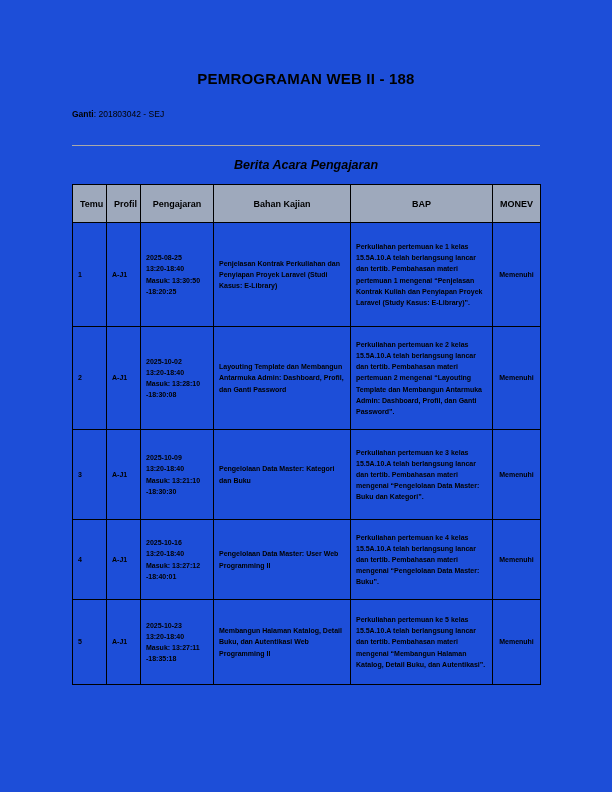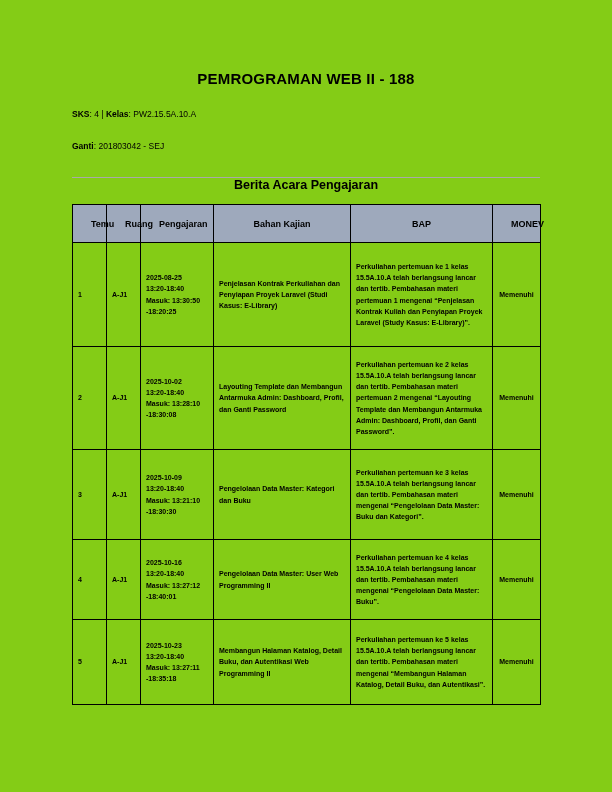--- a/index.html
+++ b/index.html
@@ -1,41 +1,41 @@
 <!DOCTYPE html>
 <html><head>
 <meta charset="utf-8">
 <style>
   * { margin:0; padding:0; box-sizing:border-box; }
   html,body { background:#ffffff; }
   body { font-family:"Liberation Sans", sans-serif; color:#000; }
   .page {
-    position:relative; width:612px; height:792px; background:#84cc16;
+    position:relative; width:612px; height:792px; background:#1d4ed8;
     padding:64px 72px 0 72px; overflow:hidden;
   }
   .doc-title {
     text-align:center; font-size:15px; font-weight:bold; letter-spacing:0.2px;
     margin-top:6px;
   }
   .meta-line { font-size:8.5px; margin-top:22px; }
   .meta-line .lbl { font-weight:bold; }
   .meta-line .val { font-weight:normal; }
   .rule { border:none; border-top:1px solid #a9a9a9; margin-top:26px; }
   .section-title {
-    text-align:center; font-size:12.5px; font-weight:bold; 
+    text-align:center; font-size:12.5px; font-weight:bold; margin-top:12px;font-style:italic;
   }
   table.baptable {
     width:468px; border-collapse:collapse; table-layout:fixed; margin-top:12px;
   }
   table.baptable th, table.baptable td {
     border:1.2px solid #000; vertical-align:middle;
   }
   table.baptable th {
     background:#9ea9bc; font-size:9px; font-weight:bold; text-align:center;
-    height:38px; padding:2px 18px;
+    height:38px; padding:2px 7px;
   }
   table.baptable td { font-size:7px; font-weight:bold; padding:4px 5px; line-height:1.6; }
   td.c-temu   { font-size:8.5px; padding-left:7px; }
   td.c-ruang  { font-size:7.5px; padding-left:7px; }
   td.c-kehadiran { white-space:pre-line; }
   td.c-monev  { text-align:center; }
   col.w-temu  { width:34px; }
   col.w-ruang { width:34px; }
   col.w-kehadiran { width:73px; }
   col.w-bahan { width:137px; }
@@ -47,23 +47,20 @@
   tr.r4 { height:80px; }
   tr.r5 { height:85px; }
 </style>
 </head>
 <body>
 
 <div class="page">
 
   <div class="doc-title">PEMROGRAMAN WEB II - 188</div>
 
-  <div class="meta-line">
-    <span class="lbl">SKS</span><span class="val">: 4</span><span class="val"> | </span><span class="lbl">Kelas</span><span class="val">: PW2.15.5A.10.A</span>
-  </div>
 
   <div class="meta-line">
     <span class="lbl">Ganti</span><span class="val">: 201803042 - SEJ</span>
   </div>
 
   <hr class="rule">
 
   <div class="section-title">Berita Acara Pengajaran</div>
 
   <table class="baptable">
@@ -71,21 +68,21 @@
       <col class="w-temu">
         <col class="w-ruang">
         <col class="w-kehadiran">
       <col class="w-bahan">
         <col class="w-bap">
         <col class="w-monev">
     </colgroup>
     <thead>
       <tr>
         <th>Temu</th>
-        <th>Ruang</th>
+        <th>Profil</th>
         <th>Pengajaran</th>
         <th>Bahan Kajian</th>
         <th>BAP</th>
         <th>MONEV</th>
       </tr>
     </thead>
     <tbody>
       <tr class="r1">
         <td class="c-temu">1</td>
         <td class="c-ruang">A-J1</td>

